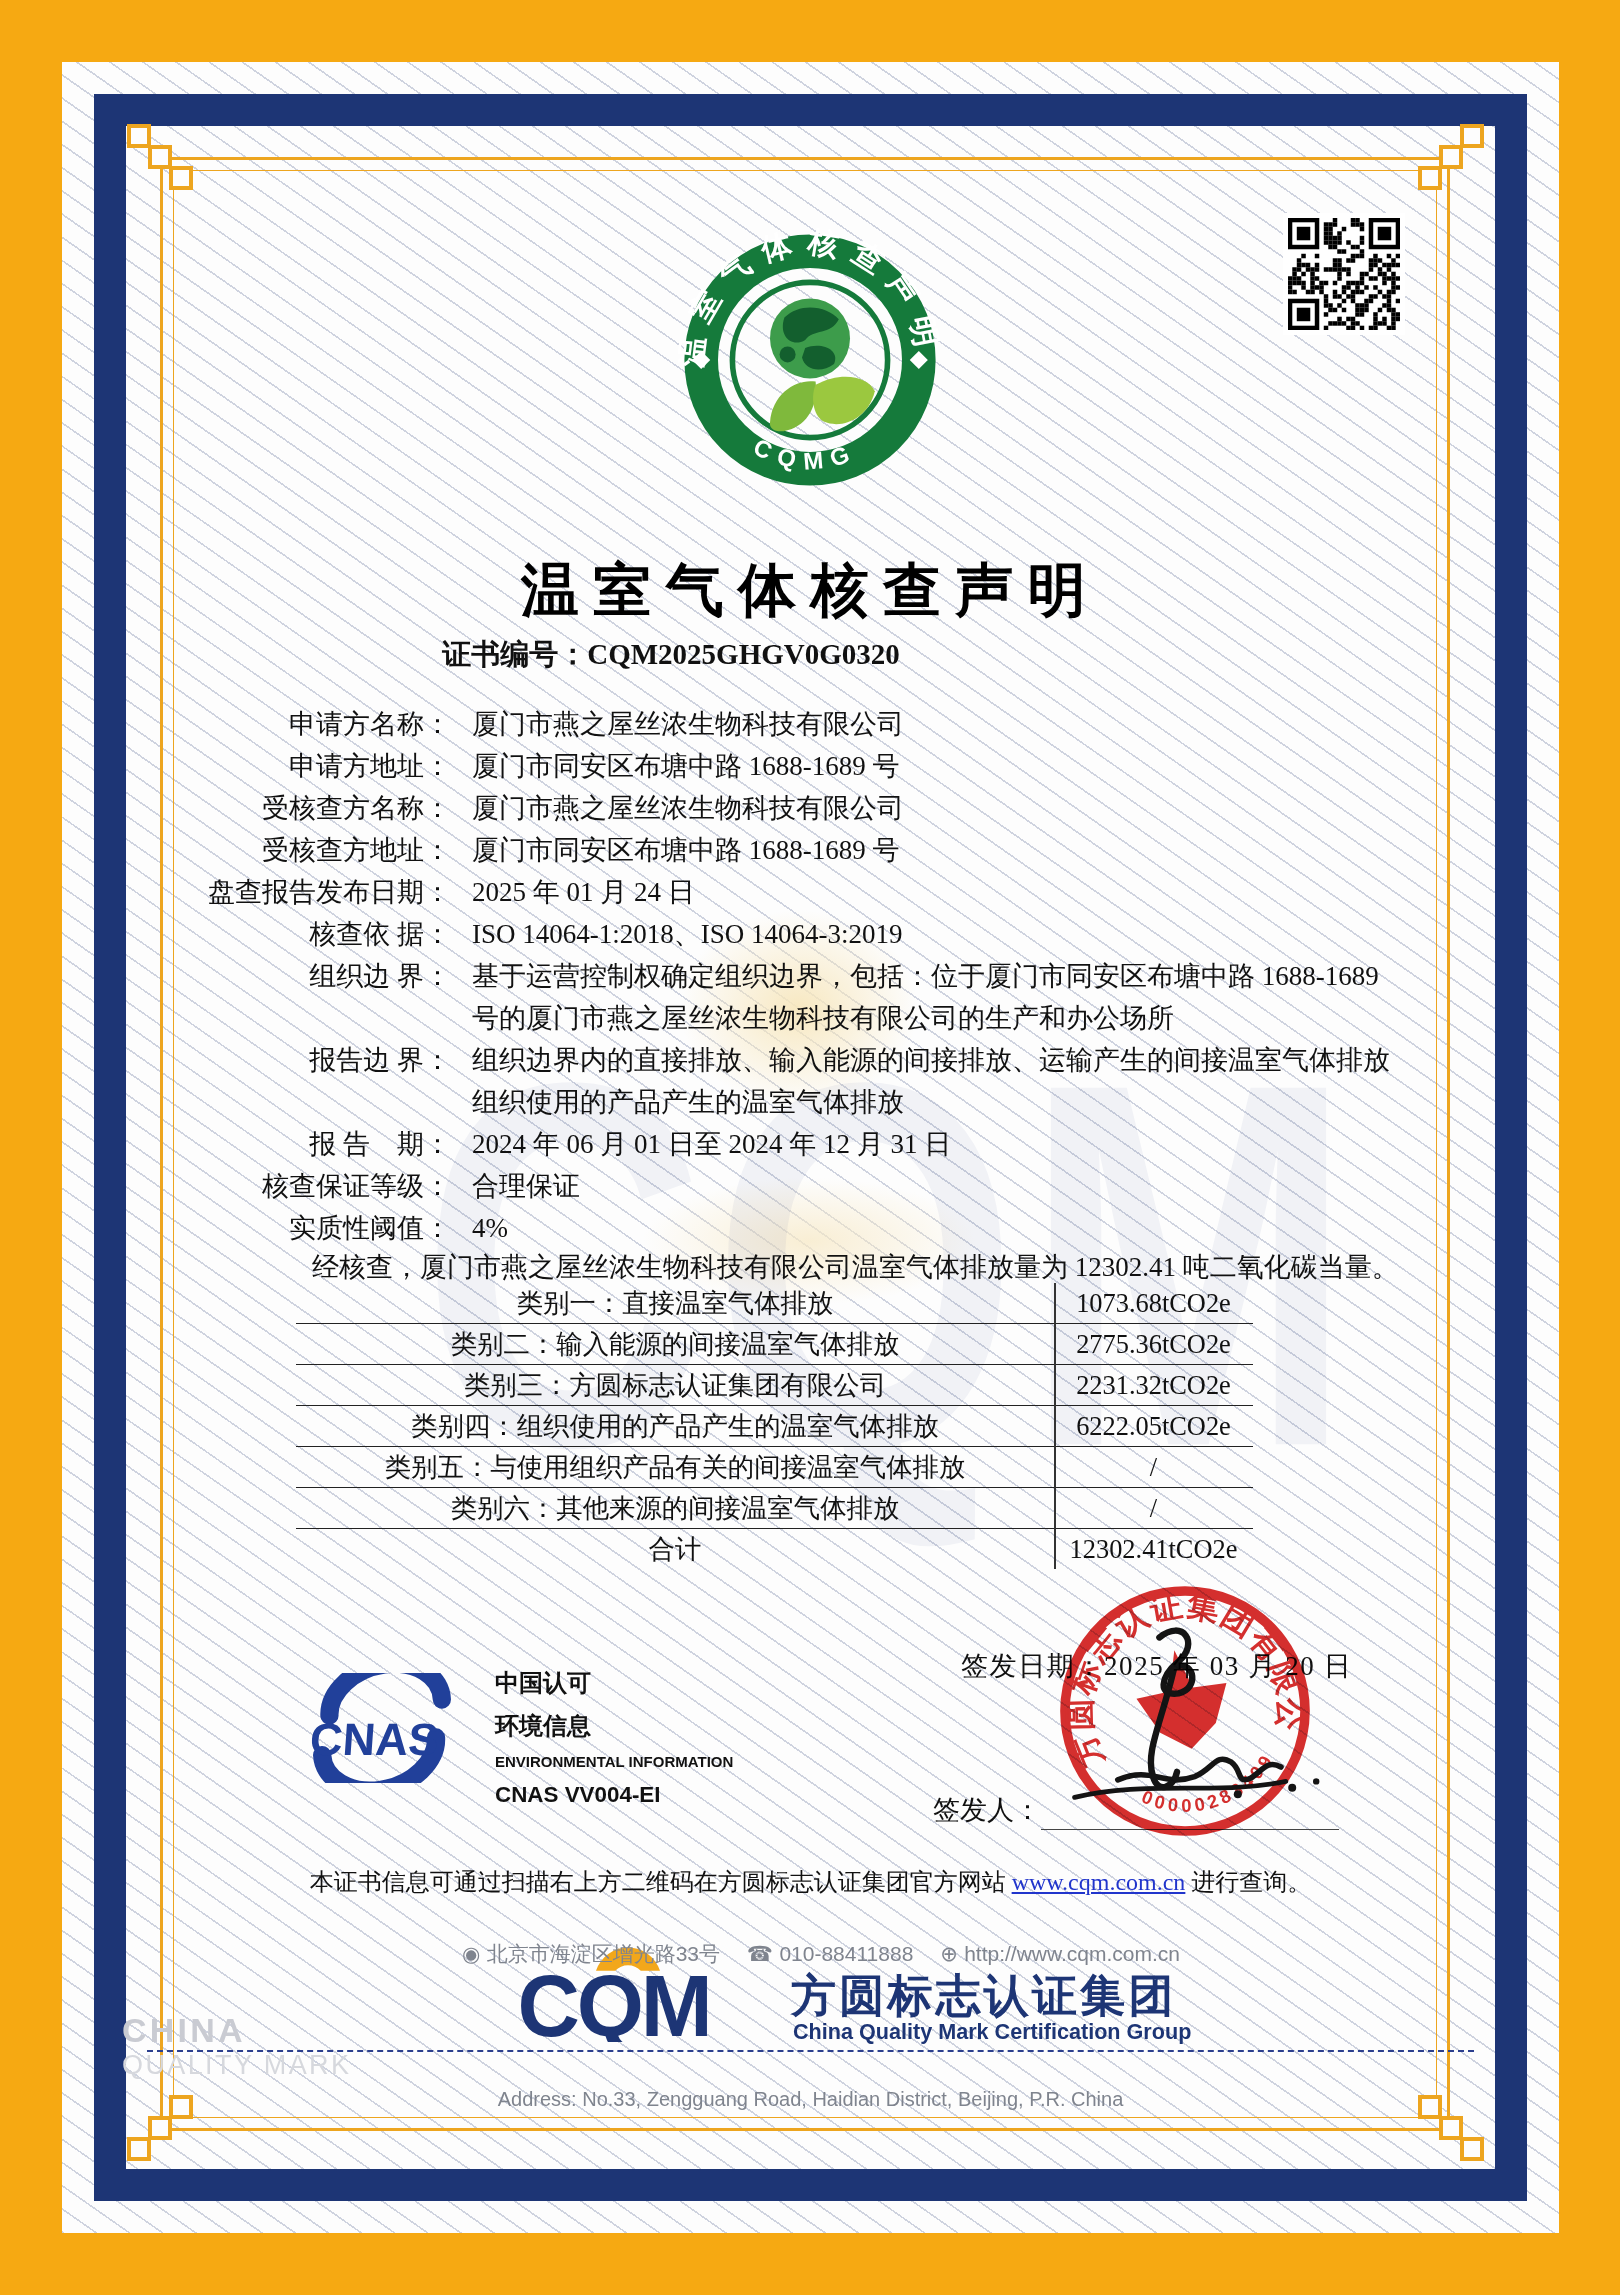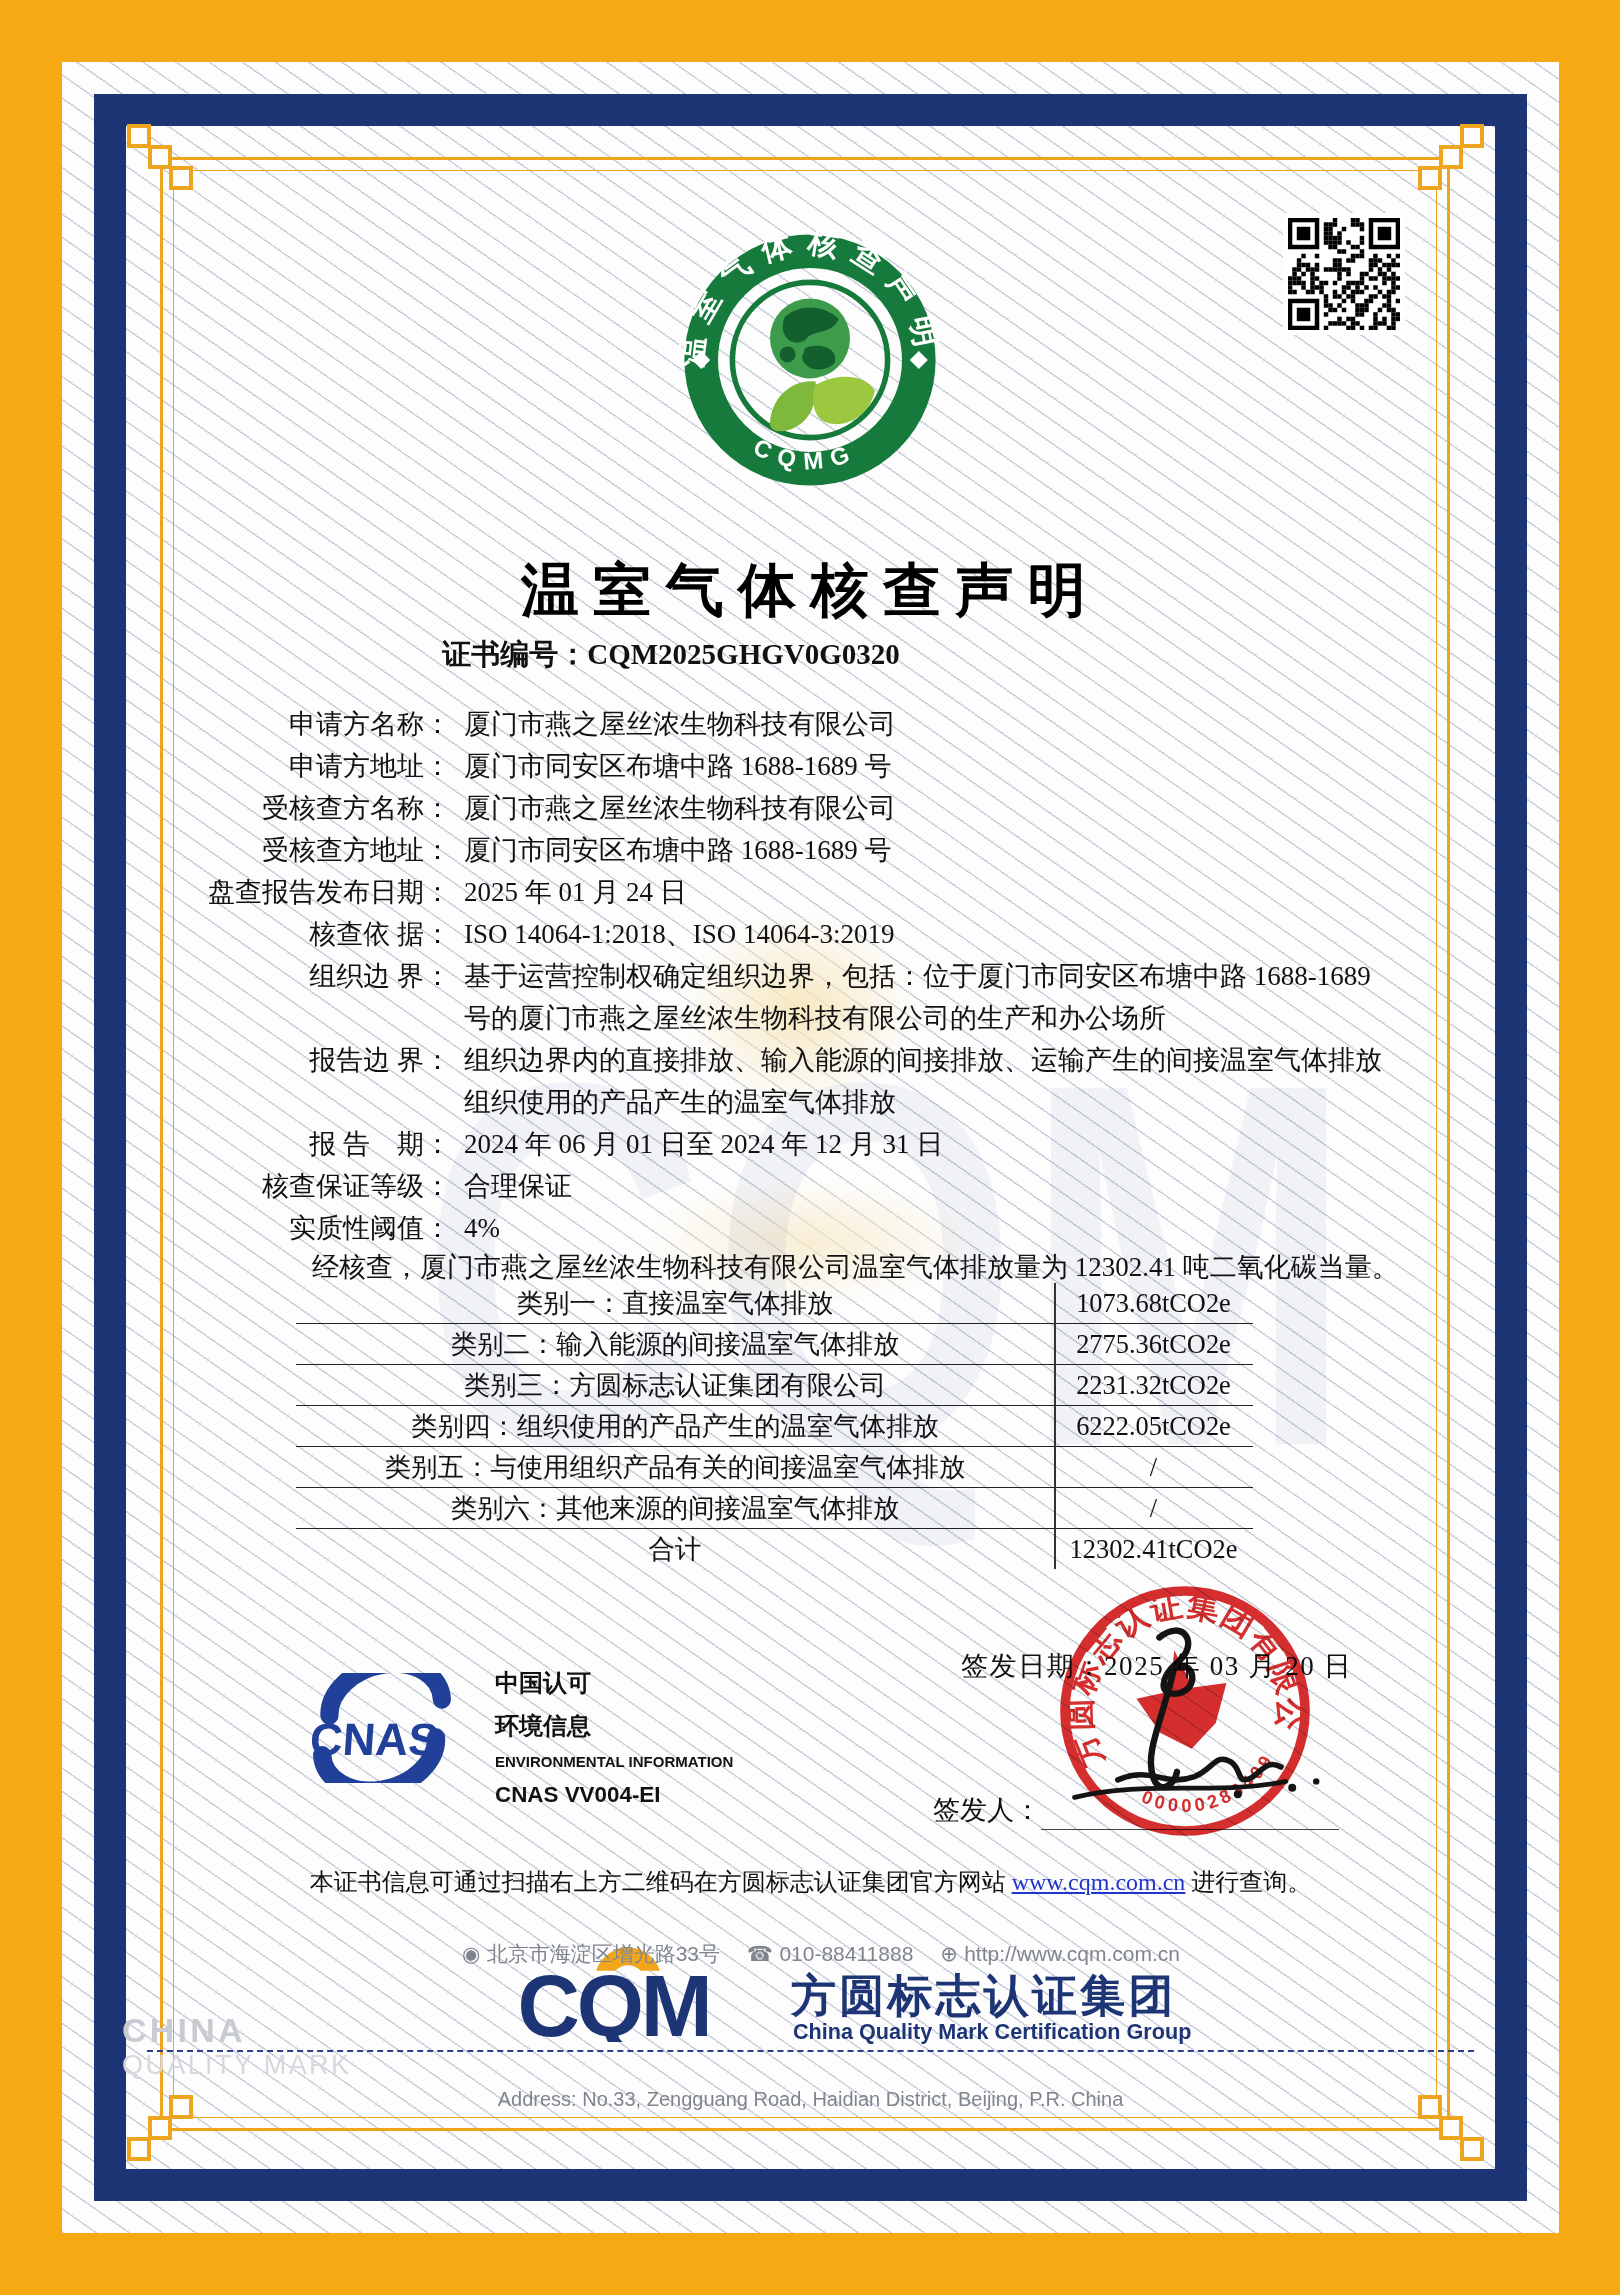--- a/index.html
+++ b/index.html
@@ -31,21 +31,21 @@
   
   #seal-logo{position:absolute;left:678px;top:228px;width:264px;height:264px;}
   #qr{position:absolute;left:1283px;top:213px;width:122px;height:122px;background:#fff;padding:4.8px;box-sizing:border-box;}
   #title{position:absolute;left:0;top:552px;width:1621px;text-align:center;font-size:58px;font-weight:bold;
      letter-spacing:14.4px;color:#000;}
   #cert-no{position:absolute;left:0;top:635px;width:1342px;text-align:center;font-size:29px;font-weight:bold;}
   
   #fields{position:absolute;left:187px;top:703px;width:1249px;font-size:27px;}
   .frow{display:flex;}
   .frow .lab{width:264px;text-align:right;line-height:42px;white-space:nowrap;flex:none;}
-  .frow .val{margin-left:13px;line-height:42px;white-space:nowrap;}
+  .frow .val{margin-left:21px;line-height:42px;white-space:nowrap;}
   #summary{position:absolute;left:312px;top:1249px;width:1161px;font-size:27px;white-space:nowrap;}
   
   #etable{position:absolute;left:296px;top:1283px;width:957px;font-size:26.4px;}
   .trow{display:flex;}
   .trow .c1{width:758px;text-align:center;flex:none;}
   .trow .c2{width:199px;text-align:center;flex:none;}
   .trow.hdr{height:45px;line-height:45px;border-bottom:1.6px solid #222;}
   .trow.r{height:40px;line-height:40px;border-bottom:1.6px solid #222;}
   .trow.r.last{border-bottom:none;}
   #tdivider{position:absolute;left:758px;top:0;bottom:0;width:1.6px;background:#333;}

